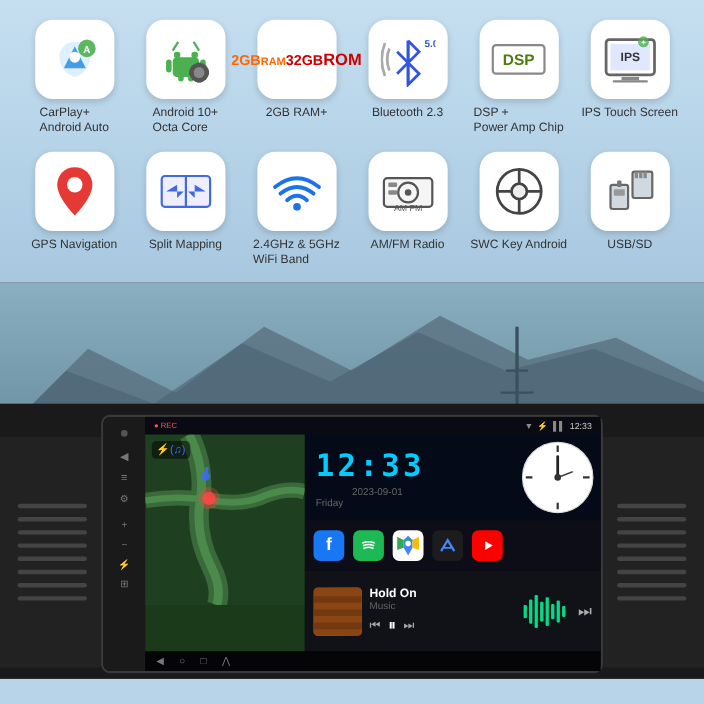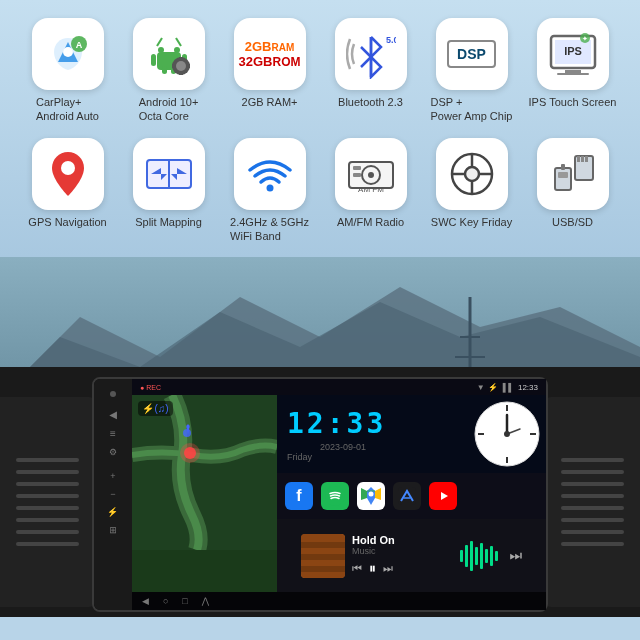--- a/index.html
+++ b/index.html
@@ -96,31 +96,31 @@
     .icon-ips { background: white; }
     .icon-gps { background: white; }
     .icon-split { background: white; }
     .icon-wifi { background: white; }
     .icon-radio { background: white; }
     .icon-swc { background: white; }
     .icon-usb { background: white; }
 
     .ram-text {
       display: flex;
-      flex-direction: column;
+      flex-direction: row;
       align-items: center;
       font-weight: bold;
     }
 
     .dsp-box {
       border: 2px solid #888;
       padding: 4px 8px;
       font-size: 14px;
       font-weight: bold;
-      color: #0c4a6e;
+      color: #4d7c0f;
       border-radius: 4px;
     }
   </style>
 </head>
 <body>
 
 <div class="top-section">
 
   <div class="features-row">
 
@@ -164,21 +164,21 @@
           <rect x="43" y="36" width="4" height="4" fill="#555"></rect>
         </svg>
       </div>
       <span class="feature-label">Android 10+<br>Octa Core</span>
     </div>
 
     <div class="feature-item">
       <div class="feature-icon icon-ram">
         <div class="ram-text">
           <span style="font-size:13px;font-weight:900;color:#ff6600;">2GB<span style="font-size:10px;">RAM</span></span>
-          <span style="font-size:13px;font-weight:900;color:#cc0000;">32GB<span style="font-size:12px;">ROM</span></span>
+          <span style="font-size:13px;font-weight:900;color:#cc0000;">32GB<span style="font-size:15px;">ROM</span></span>
         </div>
       </div>
       <span class="feature-label">2GB RAM+</span>
     </div>
 
     <div class="feature-item">
       <div class="feature-icon icon-bt">
         <svg width="50" height="50" viewBox="0 0 50 50">
 
           <path d="M8 15 Q4 25 8 35" stroke="#aaa" stroke-width="2.5" fill="none"></path>
@@ -277,21 +277,21 @@
         <svg width="52" height="52" viewBox="0 0 52 52">
 
           <circle cx="26" cy="26" r="20" stroke="#444" stroke-width="2.5" fill="none"></circle>
           <circle cx="26" cy="26" r="7" stroke="#444" stroke-width="2.5" fill="#eee"></circle>
           <line x1="26" y1="6" x2="26" y2="19" stroke="#444" stroke-width="2.5"></line>
           <line x1="6" y1="26" x2="19" y2="26" stroke="#444" stroke-width="2.5"></line>
           <line x1="46" y1="26" x2="33" y2="26" stroke="#444" stroke-width="2.5"></line>
           <line x1="26" y1="33" x2="26" y2="46" stroke="#444" stroke-width="2.5"></line>
         </svg>
       </div>
-      <span class="feature-label">SWC Key Friday</span>
+      <span class="feature-label">SWC Key Android</span>
     </div>
 
     <div class="feature-item">
       <div class="feature-icon icon-usb">
         <svg width="52" height="52" viewBox="0 0 52 52">
 
           <rect x="28" y="8" width="18" height="24" rx="2" stroke="#666" stroke-width="2" fill="#d0d8e0"></rect>
           <rect x="30" y="8" width="3" height="6" fill="#888"></rect>
           <rect x="34" y="8" width="3" height="6" fill="#888"></rect>
           <rect x="38" y="8" width="3" height="6" fill="#888"></rect>
@@ -470,21 +470,21 @@
             </div>
 
             <div style="width:28px;height:28px;border-radius:6px;background:#ff0000;display:flex;align-items:center;justify-content:center;">
               <svg width="18" height="14" viewBox="0 0 18 14">
                 <rect width="18" height="14" rx="3" fill="#ff0000"></rect>
                 <polygon points="7,3 14,7 7,11" fill="white"></polygon>
               </svg>
             </div>
           </div>
 
-          <div style="display:flex;align-items:center;background:#111118;padding:5px 24px;gap:7px;flex:1;">
+          <div style="display:flex;align-items:center;background:#111118;padding:5px 8px;gap:7px;flex:1;">
 
             <div style="width:44px;height:44px;background:linear-gradient(135deg,#8B4513,#D2691E,#A0522D);border-radius:4px;flex-shrink:0;overflow:hidden;">
               <svg width="44" height="44" viewBox="0 0 44 44">
                 <rect width="44" height="44" fill="#8B4513"></rect>
                 <rect x="0" y="8" width="44" height="6" fill="#5a2d0c" opacity="0.5"></rect>
                 <rect x="0" y="20" width="44" height="6" fill="#5a2d0c" opacity="0.5"></rect>
                 <rect x="0" y="32" width="44" height="6" fill="#5a2d0c" opacity="0.5"></rect>
               </svg>
             </div>
 

